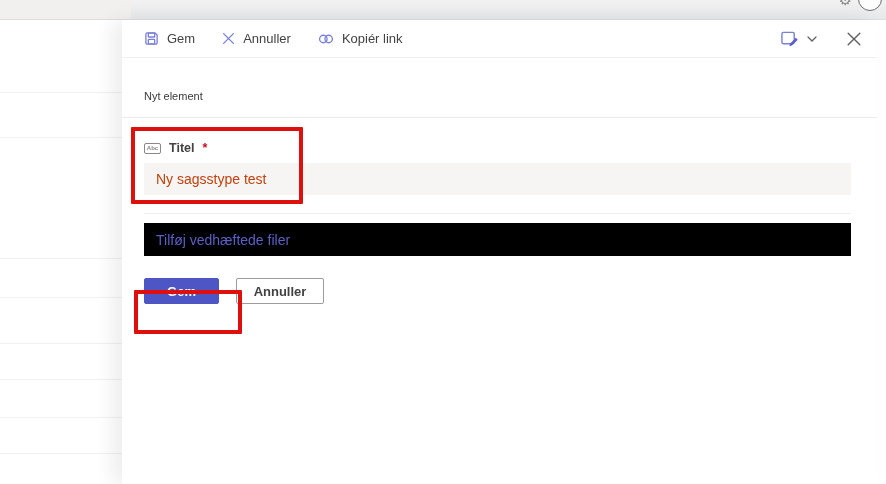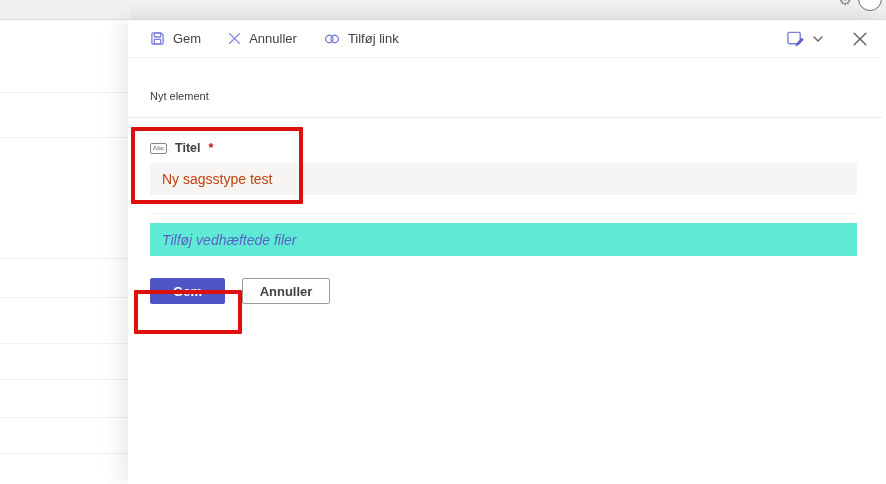--- a/index.html
+++ b/index.html
@@ -32,21 +32,21 @@
   .bg-list {
     position:absolute; left:0; top:20px; width:131px; bottom:0;
     background:#ffffff;
   }
   .bg-row-line {
     position:absolute; left:0; width:100%; height:1px; background:#f1f1f1;
   }
 
   
   .panel {
-    position:absolute; left:128px; top:20px; width:755px; height:464px;
+    position:absolute; left:122px; top:20px; width:755px; height:464px;
     background:#ffffff;
     box-shadow:-10px 0 18px rgba(0,0,0,0.07);
   }
 
   
   .toolbar {
     height:38px; display:flex; align-items:center;
     padding:0 16px 0 22px;
     border-bottom:1px solid #f0f0f0;
   }
@@ -86,22 +86,22 @@
     margin-top:8px; width:100%; height:32px;
     background:#f6f5f3; border:none; outline:none;
     padding:0 12px; font-size:14px; color:#c2410c;
     font-family:inherit; display:block;
   }
 
   .field-divider { margin-top:18px; border-top:1px solid #efedeb; }
 
   .attach-label-row { margin-top:16px; }
   .attach-box {
-    margin-top:9px; height:33px; background:#5eead4;
-    display:flex; align-items:center; padding:0 12px;font-style:italic;
+    margin-top:9px; height:33px; background:#000000;
+    display:flex; align-items:center; padding:0 12px;
   }
   .attach-link {
     font-size:14px; color:#5b5fc7; text-decoration:none; cursor:pointer;
   }
 
   .footer-buttons { margin-top:22px; display:flex; gap:17px; }
   .btn {
     height:26px; border-radius:2px; font-size:13px; font-weight:700;
     display:flex; align-items:center; justify-content:center;
     cursor:pointer; font-family:inherit;
@@ -168,21 +168,21 @@
       <span>Annuller</span>
     </button>
 
     <button class="tb-btn">
       <span class="tb-icon">
         <svg width="16" height="12" viewBox="0 0 18 12" fill="none" stroke="#7b80d8" stroke-width="1.5">
           <circle cx="6" cy="6" r="4.2"></circle>
             <circle cx="12" cy="6" r="4.2"></circle>
         </svg>
       </span>
-      <span>Tilføj link</span>
+      <span>Kopiér link</span>
     </button>
 
     <div class="tb-right">
       <button class="form-switch">
         <span>
           <svg width="19" height="17" viewBox="0 0 20 18" fill="none">
             <rect x="2" y="2.5" width="13" height="12" rx="1.5" stroke="#7b80d8" stroke-width="1.5"></rect>
             <path d="M10.5 14.5l6.2-6.2 2 2-6.2 6.2-2.6.6.6-2.6z" fill="#5b5fc7"></path>
           </svg>
         </span>

